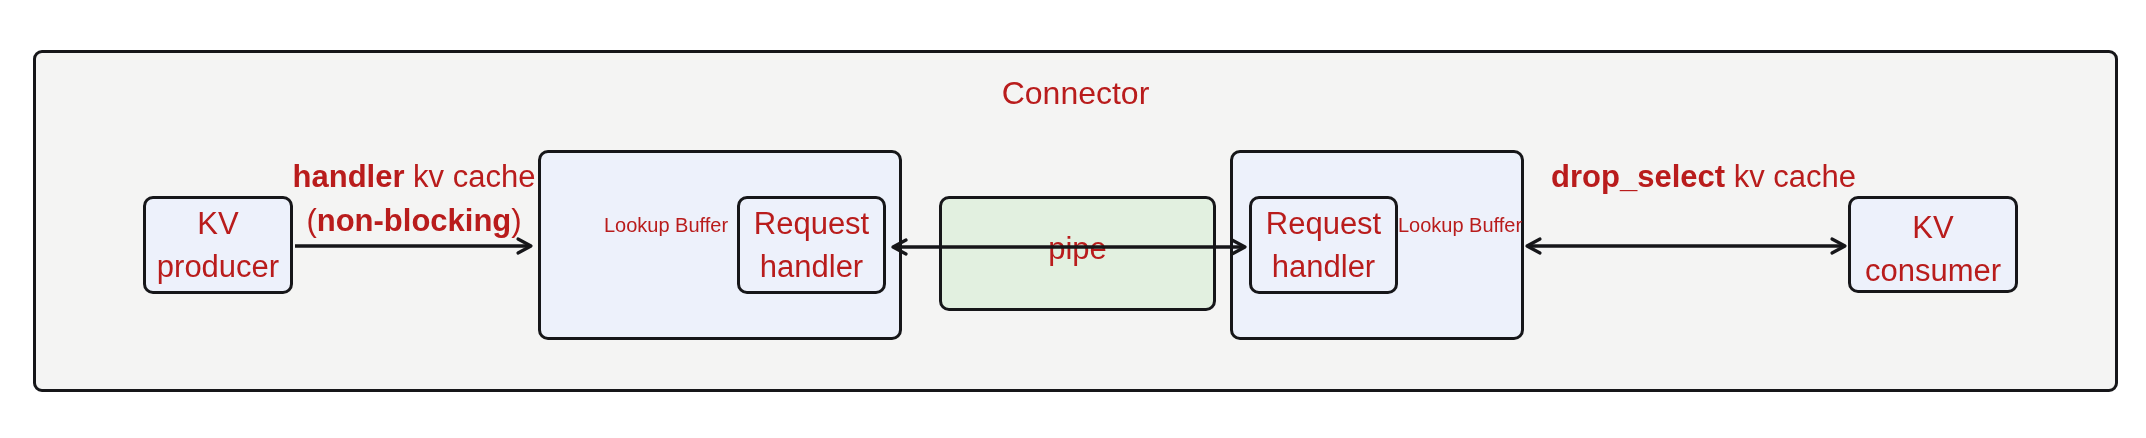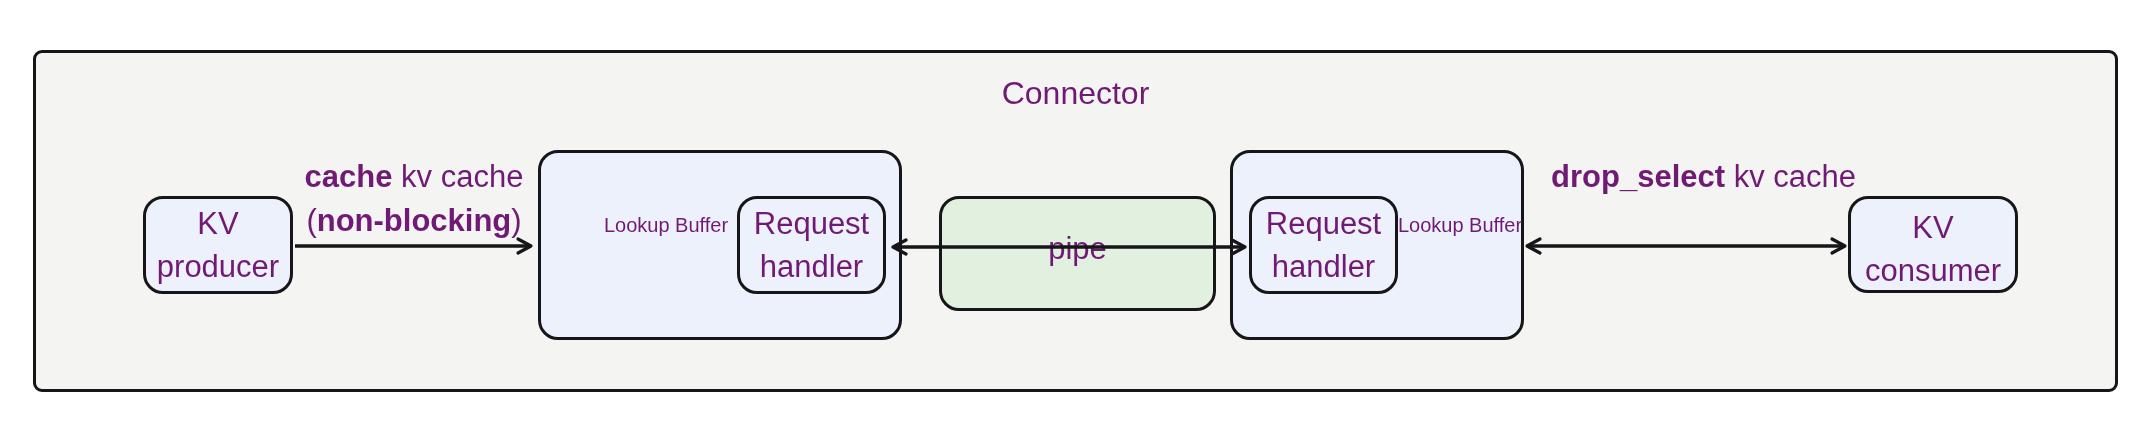--- a/index.html
+++ b/index.html
@@ -2,21 +2,21 @@
 <html><head>
 <meta charset="utf-8">
 <style>
   html, body { margin: 0; padding: 0; background: #ffffff; }
   .canvas {
     position: relative;
     width: 2146px;
     height: 438px;
     background: #ffffff;
     font-family: "Liberation Sans", sans-serif;
-    color: #701a75;
+    color: #b91c1c;
     overflow: hidden;
   }
   .outer-box {
     position: absolute;
     left: 33px; top: 50px;
     width: 2085px; height: 342px;
     box-sizing: border-box;
     background: #f4f4f3;
     border: 3px solid #161619;
     border-radius: 9px;
@@ -27,21 +27,21 @@
     width: 2085px;
     text-align: center;
     font-size: 32px;
     line-height: 38px;
   }
   .node {
     position: absolute;
     box-sizing: border-box;
     background: #edf1fb;
     border: 3px solid #161619;
-    border-radius: 20px;
+    border-radius: 10px;
     display: flex;
     align-items: center;
     justify-content: center;
     text-align: center;
     font-size: 31px;
     line-height: 43px;
   }
   .node .wrap { display: inline-block; }
   #kv-producer      { left: 143px;  top: 196px; width: 150px; height: 98px; }
   #kv-producer .wrap { width: 140px; }
@@ -108,21 +108,21 @@
   <div class="sub-label" id="lookup-right-label">Lookup Buffer</div>
   <div class="node" id="req-right">
     <span class="wrap">Request handler</span>
   </div>
 
   <div class="node" id="kv-consumer">
     <span class="wrap">KV consumer</span>
   </div>
 
   <div class="edge-label" id="label-insert">
-    <div><b>cache</b><span> kv cache</span></div>
+    <div><b>handler</b><span> kv cache</span></div>
     <div><span>(</span><b>non-blocking</b><span>)</span></div>
   </div>
 
   <div class="edge-label" id="label-drop">
     <div><b>drop_select</b><span> kv cache</span></div>
   </div>
 
   <svg class="edge-layer" viewBox="0 0 2146 438">
     <defs>
       <marker id="arrowhead" viewBox="0 0 20 20" refX="17" refY="10" markerWidth="20" markerHeight="20" markerUnits="userSpaceOnUse" orient="auto-start-reverse">

